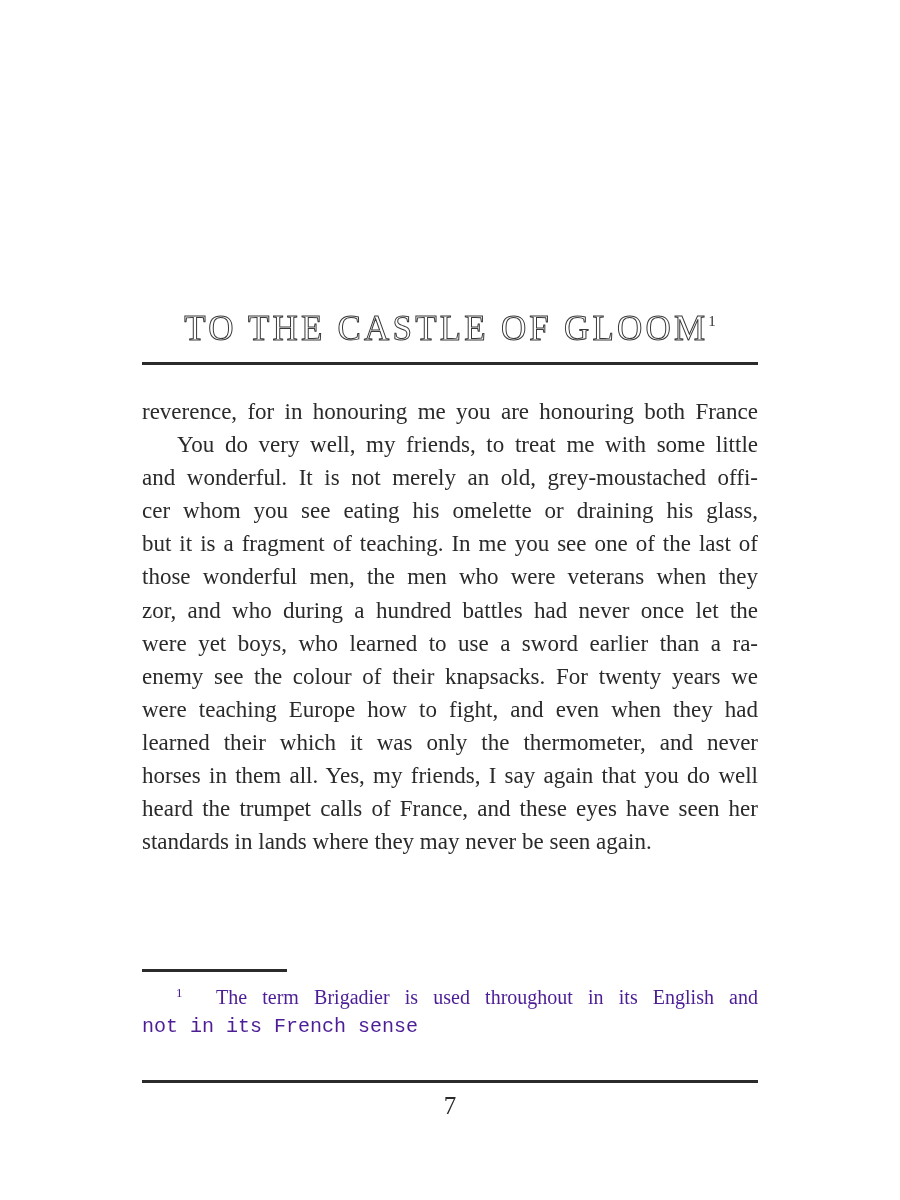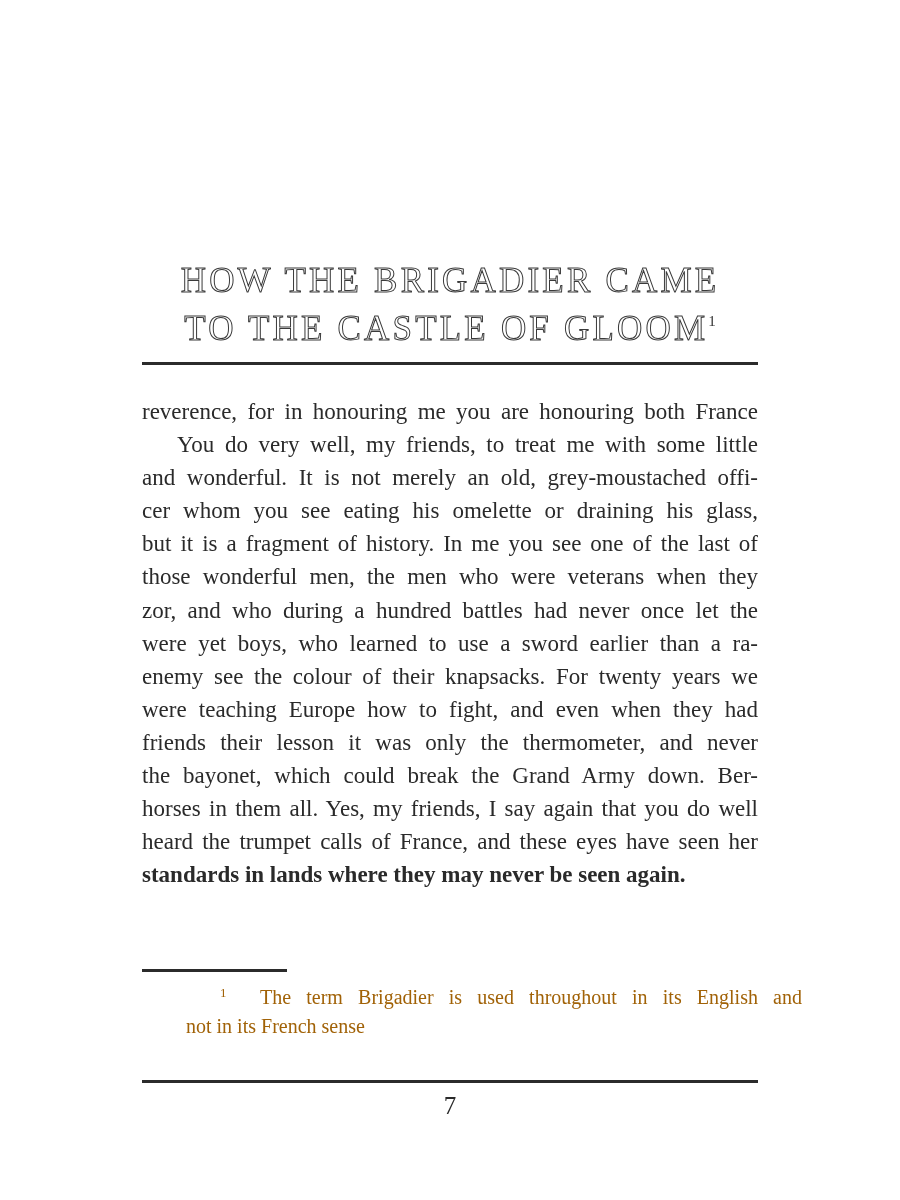--- a/index.html
+++ b/index.html
@@ -65,51 +65,50 @@
     }
     .body-text .line {
       display: block;
       text-align: justify;
       text-align-last: justify;
       white-space: nowrap;
       overflow: visible;
     }
     .body-text .line.last {
       text-align-last: left;
-      font-weight: bold;
     }
     .body-text .line.indent {
       padding-left: 35px;
     }
     .fn-rule {
       position: absolute;
       top: 969px;
       left: 0;
       width: 145px;
       height: 3px;
       background: #2b2b2b;
     }
     .footnote {
       position: absolute;
       top: 978px;
       left: 0;
       width: 616px;
       font-size: 20px;
       line-height: 29px;
-      color: #a16207;
-      margin-left: 44px;
+      color: #4c1d95;
     }
     .footnote .line {
       display: block;
       text-align: justify;
       text-align-last: justify;
       white-space: nowrap;
     }
     .footnote .line.last {
       text-align-last: left;
+      font-family: Liberation Mono, monospace;
     }
     .footnote .fn-mark {
       display: inline-block;
       width: 40px;
       padding-left: 34px;
       font-size: 13px;
       vertical-align: 7px;
       box-sizing: content-box;
     }
     .rule-bottom {
@@ -129,39 +128,38 @@
       font-size: 25px;
       color: #2a2a2a;
     }
   </style>
 </head>
 <body>
 
 <div class="page">
 
   <h1 class="title">
-    <span>HOW THE BRIGADIER CAME</span><br>
+    <br>
     <span>TO THE CASTLE OF GLOOM</span><span class="sup">1</span>
   </h1>
 
   <div class="rule-top"></div>
 
   <div class="body-text">
     <span class="line">reverence, for in honouring me you are honouring both France</span>
     <span class="line indent">You do very well, my friends, to treat me with some little</span>
     <span class="line">and wonderful. It is not merely an old, grey-moustached offi-</span>
     <span class="line">cer whom you see eating his omelette or draining his glass,</span>
-    <span class="line">but it is a fragment of history. In me you see one of the last of</span>
+    <span class="line">but it is a fragment of teaching. In me you see one of the last of</span>
     <span class="line">those wonderful men, the men who were veterans when they</span>
     <span class="line">zor, and who during a hundred battles had never once let the</span>
     <span class="line">were yet boys, who learned to use a sword earlier than a ra-</span>
     <span class="line">enemy see the colour of their knapsacks. For twenty years we</span>
     <span class="line">were teaching Europe how to fight, and even when they had</span>
-    <span class="line">friends their lesson it was only the thermometer, and never</span>
-    <span class="line">the bayonet, which could break the Grand Army down. Ber-</span>
+    <span class="line">learned their which it was only the thermometer, and never</span>
     <span class="line">horses in them all. Yes, my friends, I say again that you do well</span>
     <span class="line">heard the trumpet calls of France, and these eyes have seen her</span>
     <span class="line last">standards in lands where they may never be seen again.</span>
   </div>
 
   <div class="fn-rule"></div>
 
   <div class="footnote">
     <span class="line"><span class="fn-mark">1</span><span>The term Brigadier is used throughout in its English and</span></span>
     <span class="line last">not in its French sense</span>

